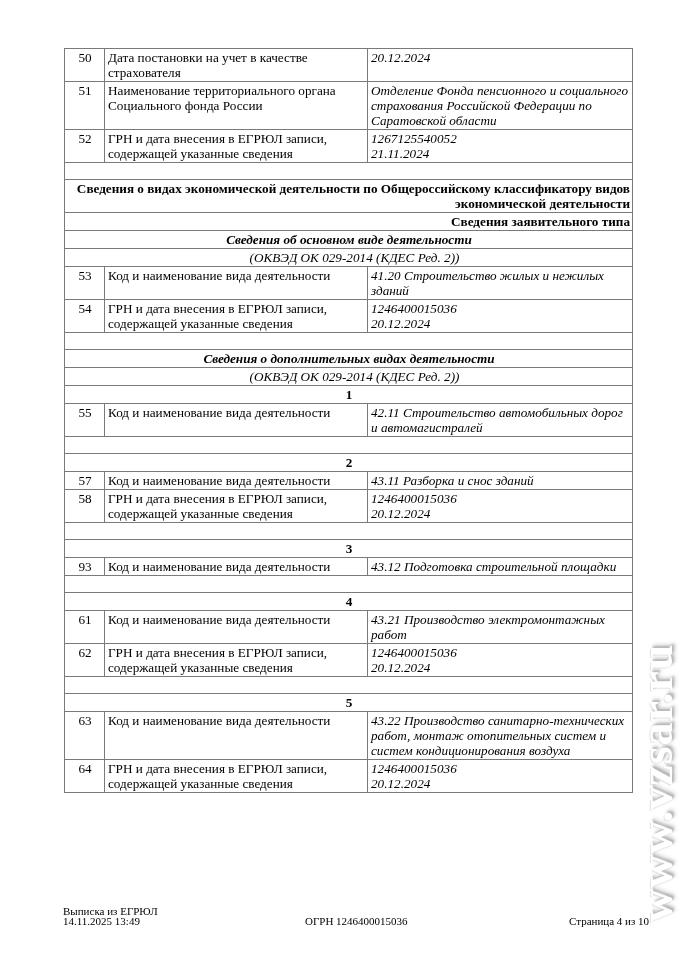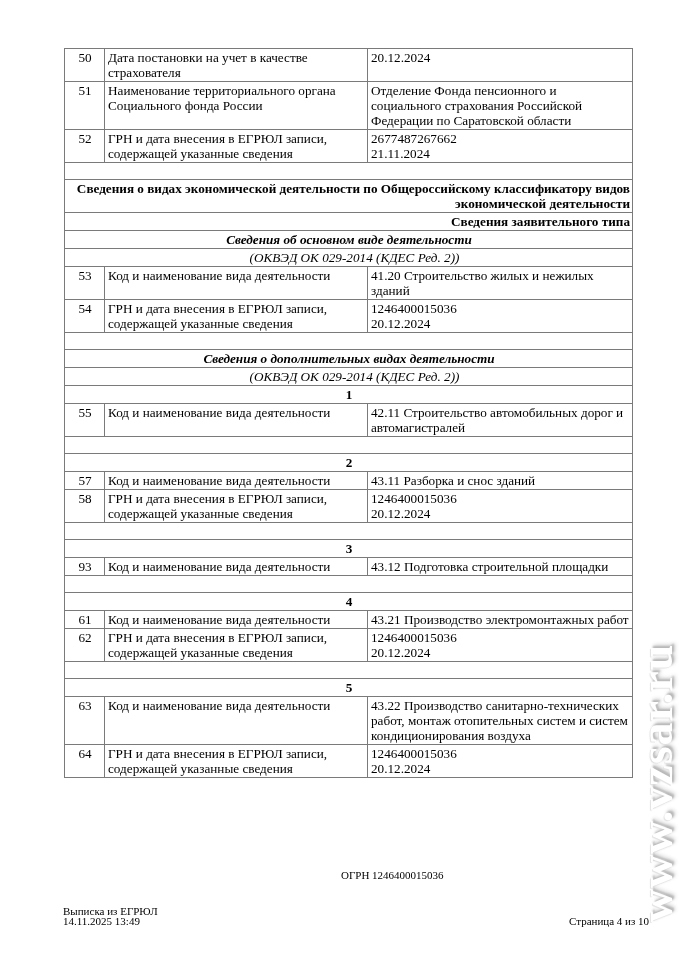--- a/index.html
+++ b/index.html
@@ -17,25 +17,25 @@
   }
   .page-table col.c-num { width: 40px; }
   .page-table col.c-label { width: 263px; }
   .page-table col.c-value { width: 265px; }
   td.num { text-align: center; }
   tr.empty td { height: 14px; }
   tr.head td { text-align: right; font-weight: bold; }
   tr.head-italic td { text-align: center; font-weight: bold; font-style: italic; }
   tr.sub-italic td { text-align: center; font-style: italic; padding-left: 14px; }
   tr.group-no td { text-align: center; font-weight: bold; }
-  .value-line { display: block; }
+  .value-line { display: block; font-style: italic; }
 
   .footer { position: absolute; top: 906px; font-size: 11px; line-height: 10px; font-family: "Liberation Serif", serif; }
   .footer-left { left: 63px; }
-  .footer-center { left: 305px; top: 870px; margin-left: 36px; }
+  .footer-center { left: 305px; top: 916px; }
   .footer-right { left: 569px; top: 916px; }
 
   .watermark {
     position: absolute; left: 656px; top: 783px;
     transform: translate(-50%, -50%) rotate(-90deg);
     font-family: "Liberation Serif", serif; font-size: 46px; font-weight: bold;
     color: #ffffff; letter-spacing: 1px; white-space: nowrap;
     text-shadow: 2px 2px 2px #b9b9b9, -1px -1px 1px #e2e2e2, 3px 3px 4px #cfcfcf;
   }
 </style>
@@ -60,21 +60,21 @@
         <td class="num">51</td>
         <td>Наименование территориального органа Социального фонда России</td>
         <td>
           <span class="value-line">Отделение Фонда пенсионного и социального страхования Российской Федерации по Саратовской области</span>
         </td>
       </tr>
       <tr>
         <td class="num">52</td>
         <td>ГРН и дата внесения в ЕГРЮЛ записи, содержащей указанные сведения</td>
         <td>
-          <span class="value-line">2677487267662</span>
+          <span class="value-line">1267125540052</span>
           <span class="value-line">21.11.2024</span>
         </td>
       </tr>
       <tr class="empty">
         <td colspan="3"></td>
       </tr>
       <tr class="head">
         <td colspan="3">Сведения о видах экономической деятельности по Общероссийскому классификатору видов экономической деятельности</td>
       </tr>
       <tr class="head">

